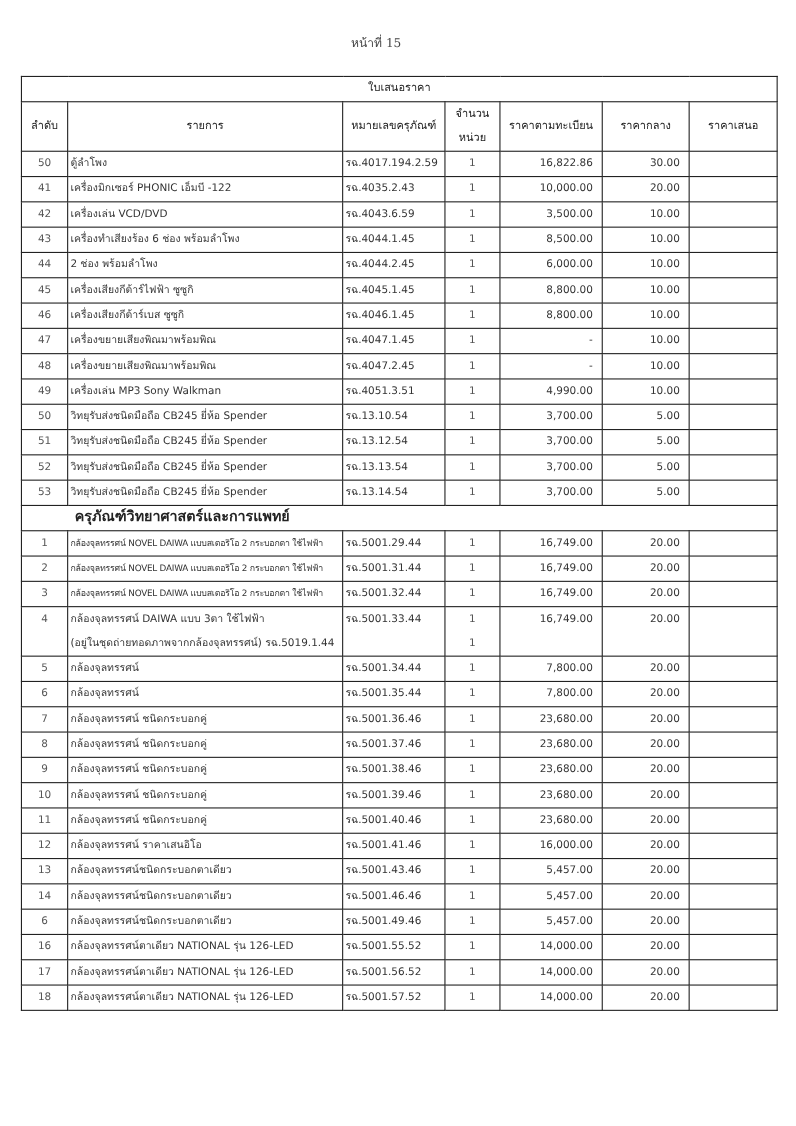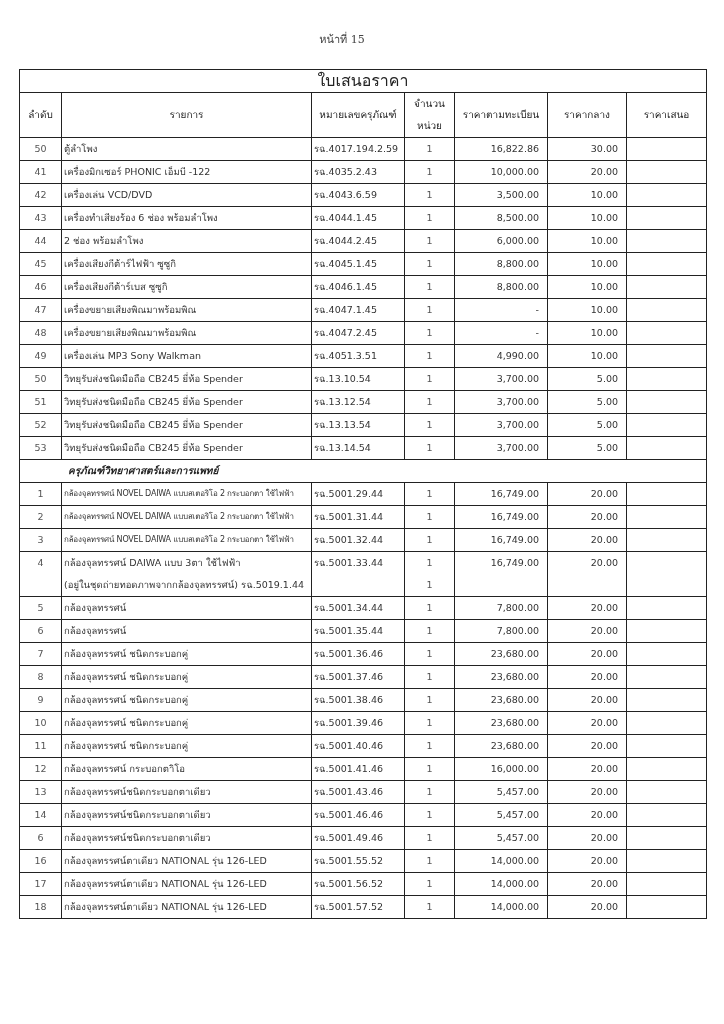--- a/index.html
+++ b/index.html
@@ -22,30 +22,30 @@
   }
   table.quote td, table.quote th {
     border: 1.5px solid #222;
     padding: 0 4px;
     white-space: nowrap;
     overflow: hidden;
     line-height: 22px;
     height: 22px;
   }
   table.quote th { font-weight: normal; color: #222; }
-  .title-row th { height: 24px; line-height: 24px; font-size: 16px; font-weight: bold; }
+  .title-row th { height: 24px; line-height: 24px; font-size: 10px; font-weight: bold; }
   .header-row th { height: 44px; line-height: 20px; font-size: 10px; font-weight: bold; }
   .c-no { text-align: center; color: #555; }
   .c-item { text-align: left; padding-left: 2px !important; margin-top: 23px; }
   .c-item.small { font-size: 8px; letter-spacing: -0.2px; }
   .c-code { text-align: left; padding-left: 2px !important; }
   .c-qty { text-align: center; color: #555; }
   .c-num { text-align: right; padding-right: 8px !important; }
   .c-offer { }
-  .section-row td { font-weight: bold; height: 24px; line-height: 24px; padding-left: 48px !important; color: #222; font-size: 10px; font-style: italic; }
+  .section-row td { font-weight: bold; height: 24px; line-height: 24px; padding-left: 48px !important; color: #222; font-size: 13px; }
   .two-line td { height: 46px; vertical-align: top; }
   .two-line .stack { display: block; line-height: 22px; }
 </style>
 </head>
 <body>
 
 <div class="page-number">หน้าที่ 15</div>
 
 <table class="quote">
   <colgroup>
@@ -312,21 +312,21 @@
         <td class="c-no">11</td>
         <td class="c-item">กล้องจุลทรรศน์  ชนิดกระบอกคู่</td>
         <td class="c-code">รฉ.5001.40.46</td>
         <td class="c-qty">1</td>
         <td class="c-num">23,680.00</td>
         <td class="c-num">20.00</td>
         <td class="c-offer"></td>
       </tr>
       <tr>
         <td class="c-no">12</td>
-        <td class="c-item">กล้องจุลทรรศน์ กระบอกตาิโอ</td>
+        <td class="c-item">กล้องจุลทรรศน์ ราคาเสนอิโอ</td>
         <td class="c-code">รฉ.5001.41.46</td>
         <td class="c-qty">1</td>
         <td class="c-num">16,000.00</td>
         <td class="c-num">20.00</td>
         <td class="c-offer"></td>
       </tr>
       <tr>
         <td class="c-no">13</td>
         <td class="c-item">กล้องจุลทรรศน์ชนิดกระบอกตาเดียว</td>
         <td class="c-code">รฉ.5001.43.46</td>

